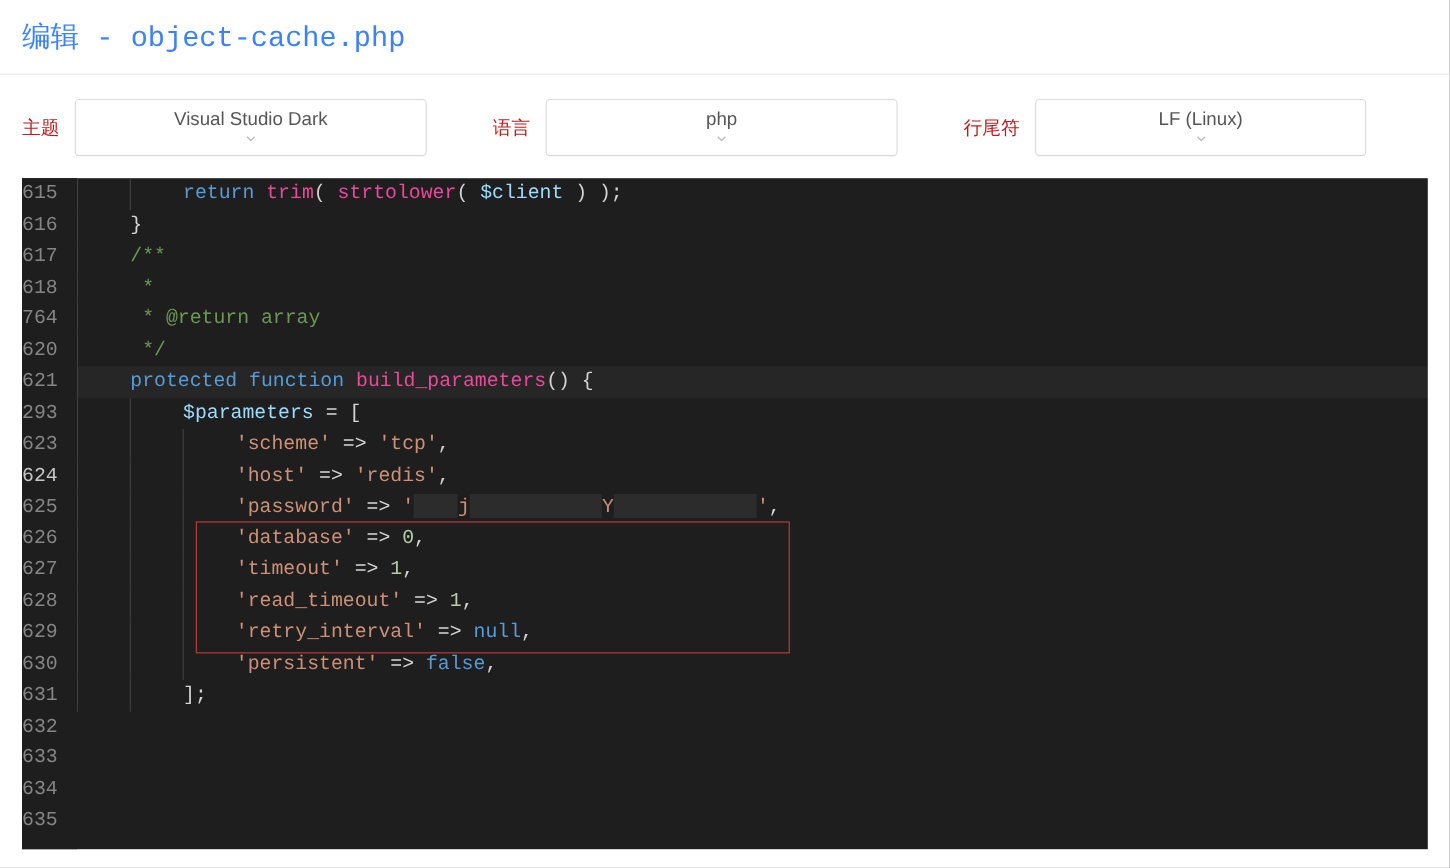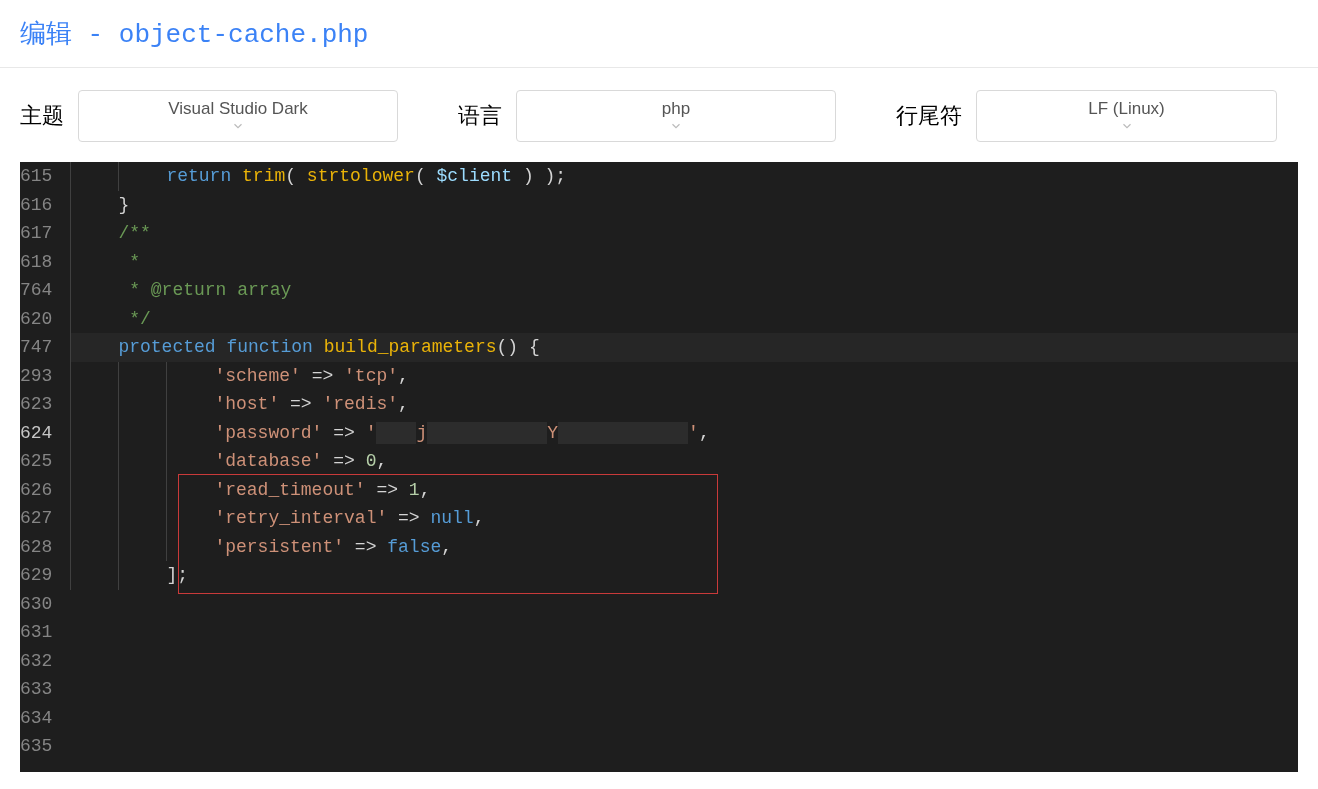--- a/index.html
+++ b/index.html
@@ -26,22 +26,22 @@
       align-items: center;
       gap: 20px;
       padding: 22px 20px 20px 20px;
     }
     .toolbar-group {
       display: flex;
       align-items: center;
       gap: 14px;
     }
     .toolbar-label {
-      font-size: 22px;
-      color: #000000;
+      font-size: 17px;
+      color: #b91c1c;
     }
     .select-box {
       display: flex;
       align-items: center;
       justify-content: space-between;
       border: 1px solid #d9d9d9;
       border-radius: 4px;
       padding: 8px 14px;
       font-size: 17px;
       color: #555;
@@ -94,21 +94,21 @@
       background: rgba(255,255,255,0.04);
     }
     .indent-guide {
       border-left: 1px solid #404040;
       display: inline-block;
       width: 48px;
       height: 28.5px;
       vertical-align: top;
     }
     .tok-kw { color: #569cd6; }
-    .tok-fn { color: #eab308; }
+    .tok-fn { color: #ec4899; }
     .tok-var { color: #9cdcfe; }
     .tok-str { color: #ce9178; }
     .tok-num { color: #b5cea8; }
     .tok-comment { color: #6a9955; }
     .tok-const { color: #569cd6; }
     .highlight-box {
       position: absolute;
       border: 1px solid #c93a3a;
       pointer-events: none;
     }
@@ -158,21 +158,21 @@
 </div>
 
 <div class="editor">
   <div class="gutter" id="gutter">
       <span class="ln">615</span>
       <span class="ln">616</span>
       <span class="ln">617</span>
       <span class="ln">618</span>
       <span class="ln">764</span>
       <span class="ln">620</span>
-      <span class="ln">747</span>
+      <span class="ln">621</span>
       <span class="ln">293</span>
       <span class="ln">623</span>
       <span class="ln active">624</span>
       <span class="ln">625</span>
       <span class="ln">626</span>
       <span class="ln">627</span>
       <span class="ln">628</span>
       <span class="ln">629</span>
       <span class="ln">630</span>
       <span class="ln">631</span>
@@ -185,22 +185,24 @@
     <div class="highlight-box" id="hlbox" style="top: 311.5px; height: 120px; left: 108px; width: 540px;"></div>
   <span class="code-line"></span>
       <span class="code-line"><span class="indent-guide"></span><span class="indent-guide"></span><span class="tok-kw">return</span> <span class="tok-fn">trim</span>( <span class="tok-fn">strtolower</span>( <span class="tok-var">$client</span> ) );</span>
       <span class="code-line"><span class="indent-guide"></span>}</span>
       <span class="code-line"></span>
       <span class="code-line"><span class="indent-guide"></span><span class="tok-comment">/**</span></span>
       <span class="code-line"><span class="indent-guide"></span><span class="tok-comment"> *</span></span>
       <span class="code-line"><span class="indent-guide"></span><span class="tok-comment"> * @return array</span></span>
       <span class="code-line"><span class="indent-guide"></span><span class="tok-comment"> */</span></span>
       <span class="code-line current-line"><span class="indent-guide"></span><span class="tok-kw">protected</span> <span class="tok-kw">function</span> <span class="tok-fn">build_parameters</span>() {</span>
+      <span class="code-line"><span class="indent-guide"></span><span class="indent-guide"></span><span class="tok-var">$parameters</span> = [</span>
       <span class="code-line"><span class="indent-guide"></span><span class="indent-guide"></span><span class="indent-guide"></span><span class="tok-str">'scheme'</span> =&gt; <span class="tok-str">'tcp'</span>,</span>
       <span class="code-line"><span class="indent-guide"></span><span class="indent-guide"></span><span class="indent-guide"></span><span class="tok-str">'host'</span> =&gt; <span class="tok-str">'redis'</span>,</span>
       <span class="code-line"><span class="indent-guide"></span><span class="indent-guide"></span><span class="indent-guide"></span><span class="tok-str">'password'</span> =&gt; <span class="tok-str">'<span class="redact" style="width:40px"></span>j<span class="redact" style="width:120px"></span>Y<span class="redact" style="width:130px"></span>'</span>,</span>
       <span class="code-line"><span class="indent-guide"></span><span class="indent-guide"></span><span class="indent-guide"></span><span class="tok-str">'database'</span> =&gt; <span class="tok-num">0</span>,</span>
+      <span class="code-line"><span class="indent-guide"></span><span class="indent-guide"></span><span class="indent-guide"></span><span class="tok-str">'timeout'</span> =&gt; <span class="tok-num">1</span>,</span>
       <span class="code-line"><span class="indent-guide"></span><span class="indent-guide"></span><span class="indent-guide"></span><span class="tok-str">'read_timeout'</span> =&gt; <span class="tok-num">1</span>,</span>
       <span class="code-line"><span class="indent-guide"></span><span class="indent-guide"></span><span class="indent-guide"></span><span class="tok-str">'retry_interval'</span> =&gt; <span class="tok-const">null</span>,</span>
       <span class="code-line"><span class="indent-guide"></span><span class="indent-guide"></span><span class="indent-guide"></span><span class="tok-str">'persistent'</span> =&gt; <span class="tok-const">false</span>,</span>
       <span class="code-line"><span class="indent-guide"></span><span class="indent-guide"></span>];</span>
     </div>
 </div>
 
 </body></html>

